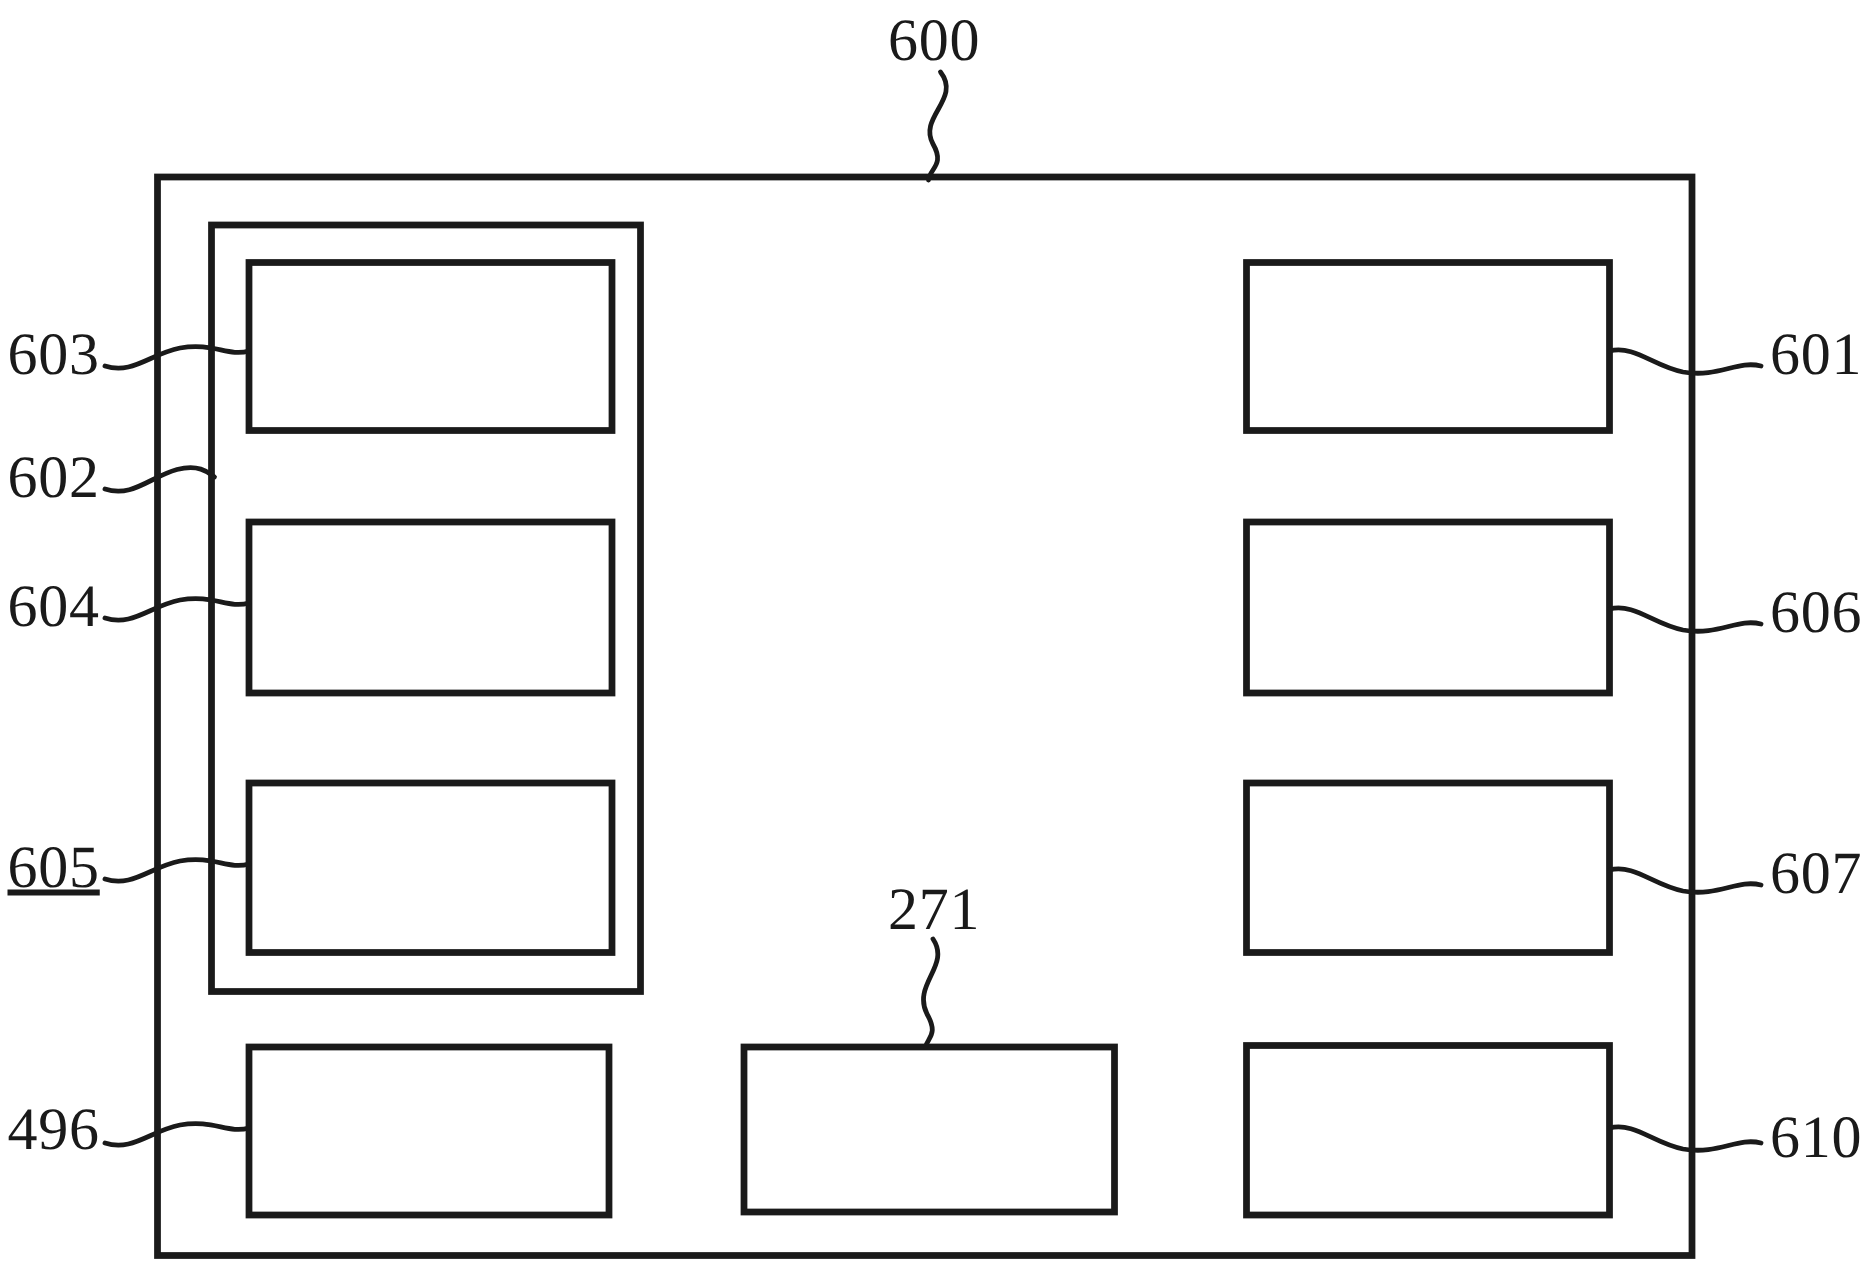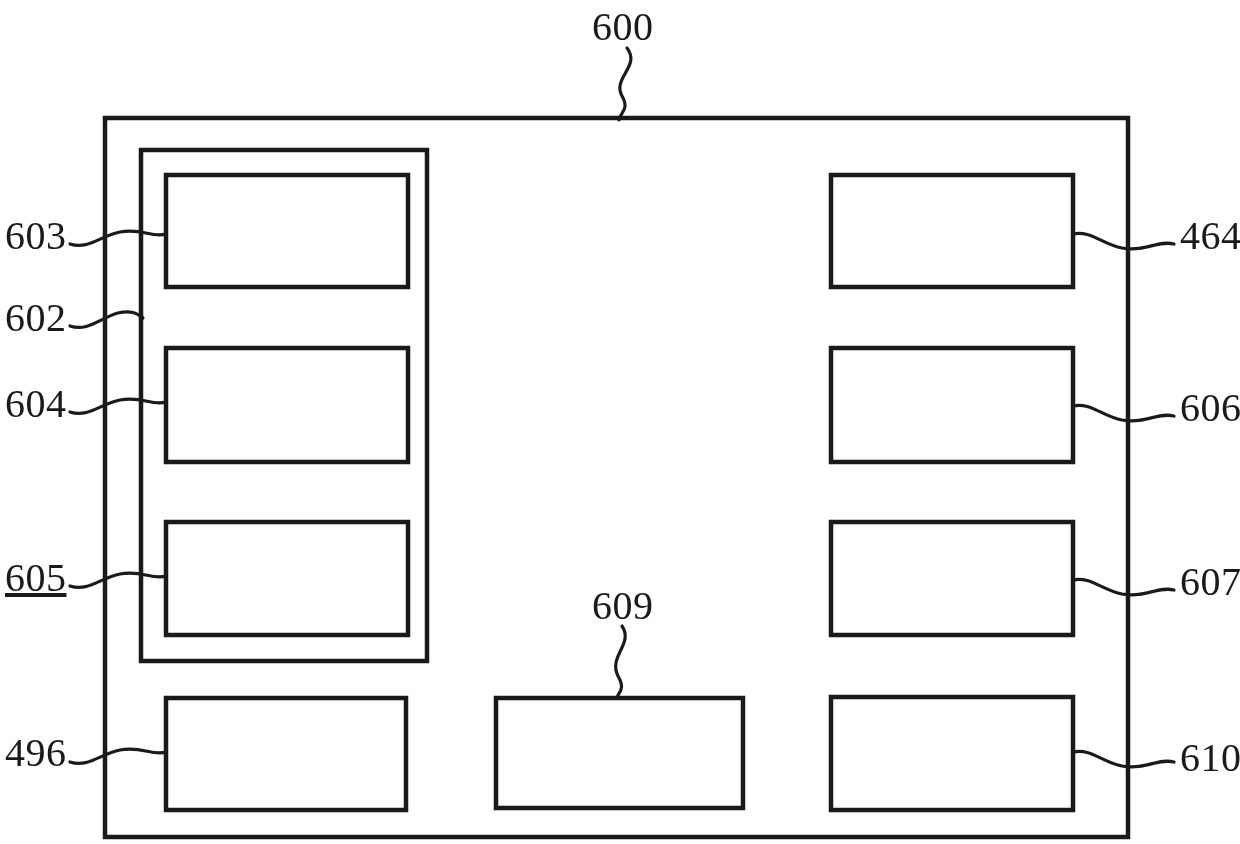--- a/index.html
+++ b/index.html
@@ -92,24 +92,24 @@
         <path d="M 1073 234 C 1090 230, 1102 244, 1122 248 C 1146 252, 1158 240, 1174 244" class="leader-line"></path>
         <path d="M 1073 406 C 1090 402, 1102 416, 1122 420 C 1146 424, 1158 412, 1174 416" class="leader-line"></path>
         <path d="M 1073 580 C 1090 576, 1102 590, 1122 594 C 1146 598, 1158 586, 1174 590" class="leader-line"></path>
         <path d="M 1073 752 C 1090 748, 1102 762, 1122 766 C 1146 770, 1158 758, 1174 762" class="leader-line"></path>
       </g>
   </svg>
 
   <div id="labels-layer">
       <div class="ref-label" style="left: 592px; top: 7px;">600</div>
       <div class="ref-label" style="left: 5px; top: 216px;">603</div>
-      <div class="ref-label" style="left: 1180px; top: 216px;">464</div>
+      <div class="ref-label" style="left: 1180px; top: 216px;">601</div>
       <div class="ref-label" style="left: 5px; top: 298px;">602</div>
       <div class="ref-label" style="left: 5px; top: 384px;">604</div>
       <div class="ref-label" style="left: 1180px; top: 388px; text-align: center;">606</div>
       <div class="ref-label" style="left: 5px; top: 558px; text-decoration: underline;">605</div>
-      <div class="ref-label" style="left: 592px; top: 586px;">609</div>
+      <div class="ref-label" style="left: 592px; top: 586px;">271</div>
       <div class="ref-label" style="left: 1180px; top: 562px;">607</div>
       <div class="ref-label" style="left: 5px; top: 733px;">496</div>
       <div class="ref-label" style="left: 1180px; top: 738px;">610</div>
     </div>
 
 </div>
 
 </body></html>

